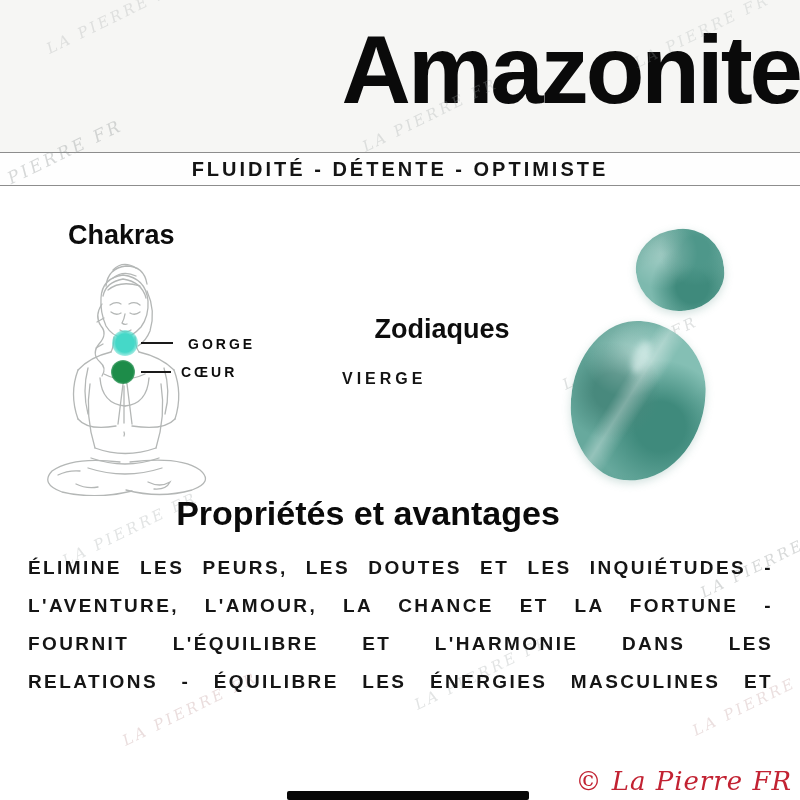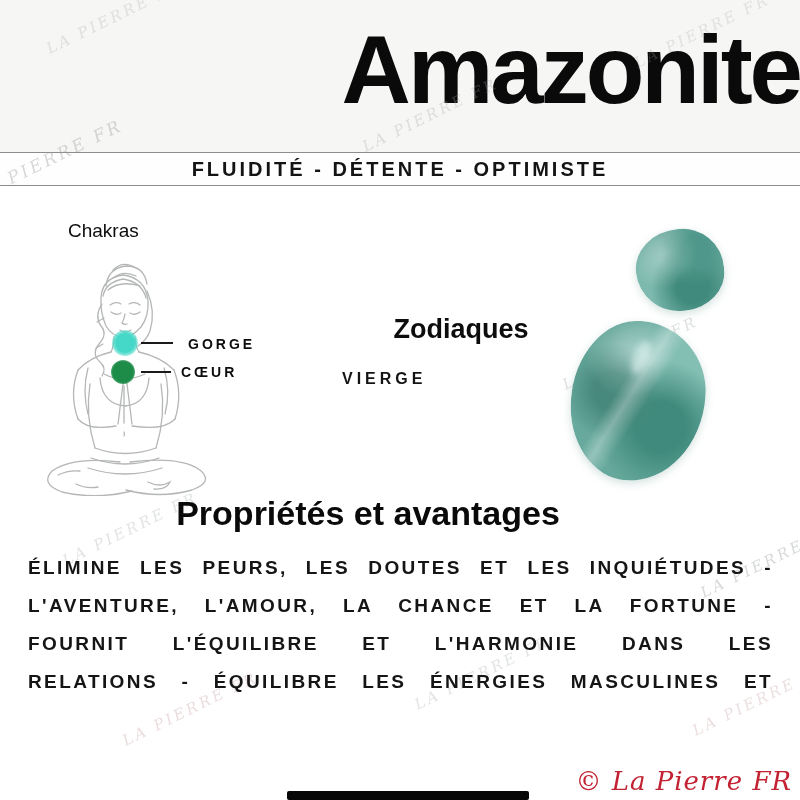--- a/index.html
+++ b/index.html
@@ -13,39 +13,39 @@
     position:absolute;left:0;top:18px;width:800px;text-align:right;
     font-size:96px;line-height:104px;font-weight:bold;letter-spacing:-3px;color:#0a0a0a;
   }
   .subtitle-band{
     position:absolute;left:0;top:152px;width:800px;height:32px;background:#fefefe;
     border-top:1px solid #8d8d8d;border-bottom:1px solid #8d8d8d;
     display:flex;align-items:center;justify-content:center;
   }
   .subtitle-text{font-size:20px;font-weight:bold;letter-spacing:3px;color:#141414;}
   
-  .chakras-heading{position:absolute;left:68px;top:220px;font-size:19px;font-weight:normal;color:#0d0d0d;}
+  .chakras-heading{position:absolute;left:68px;top:220px;font-size:27px;font-weight:bold;color:#0d0d0d;}
   .figure-svg{position:absolute;left:28px;top:256px;width:200px;height:240px;}
   .chakra-dot{position:absolute;border-radius:50%;}
   .dot-gorge{
     left:112px;top:330px;width:26px;height:26px;
     background:radial-gradient(circle,#45d8c8 0%,#45d8c8 50%,rgba(69,216,200,.45) 72%,rgba(69,216,200,0) 100%);
   }
   .dot-coeur{
     left:111px;top:360px;width:24px;height:24px;
     background:radial-gradient(circle,#1d8c49 0%,#1d8c49 60%,rgba(29,140,73,.45) 82%,rgba(29,140,73,0) 100%);
   }
   .chakra-line{position:absolute;height:2px;background:#1a1a1a;}
   .line-gorge{left:141px;top:342px;width:32px;}
   .line-coeur{left:141px;top:371px;width:30px;}
   .chakra-label{position:absolute;font-size:14px;font-weight:bold;letter-spacing:3px;color:#0d0d0d;}
   .label-gorge{left:188px;top:336px;}
   .label-coeur{left:181px;top:364px;}
   
-  .zodiaques-heading{position:absolute;left:361px;top:314px;width:200px;text-align:center;font-size:27px;font-weight:bold;color:#0d0d0d;}
+  .zodiaques-heading{position:absolute;left:342px;top:314px;width:200px;text-align:center;font-size:27px;font-weight:bold;color:#0d0d0d;}
   .zodiaque-value{position:absolute;left:342px;top:370px;width:200px;text-align:left;font-size:16px;font-weight:bold;letter-spacing:4px;color:#141414;}
   
   .stone{position:absolute;box-shadow:0 3px 9px rgba(110,160,150,.30);}
   .stone-small{
     left:636px;top:229px;width:88px;height:82px;transform:rotate(-6deg);
     border-radius:52% 48% 50% 50% / 48% 52% 46% 54%;
     background:
       radial-gradient(circle at 32% 28%,rgba(255,255,255,.28),transparent 42%),
       radial-gradient(circle at 70% 28%,#4e978a 0 16%,transparent 42%),
       radial-gradient(circle at 62% 72%,#3f8a7c 0 20%,transparent 52%),

